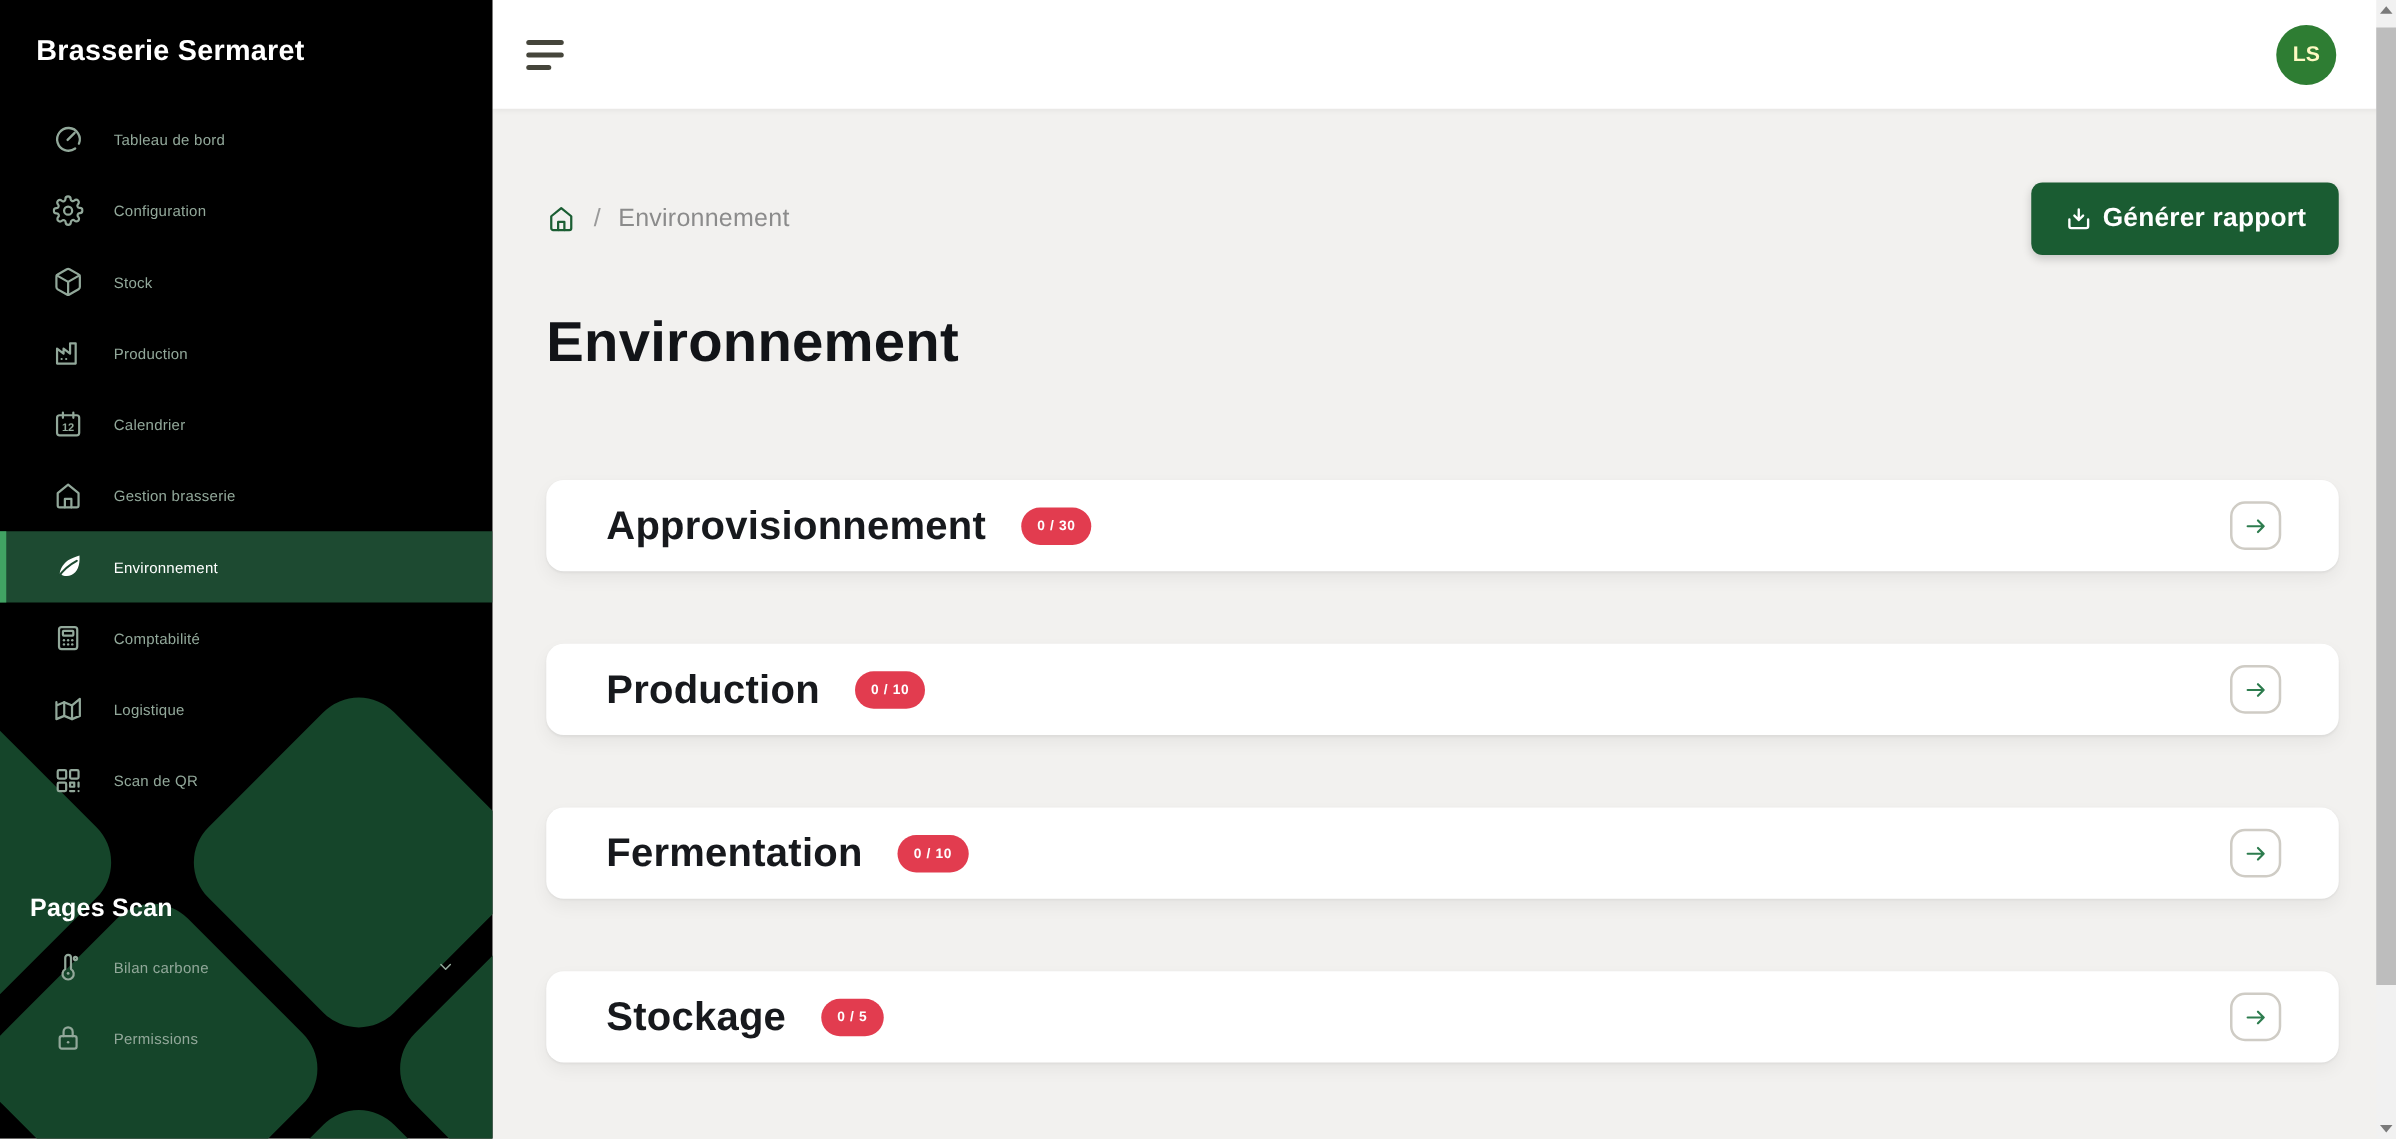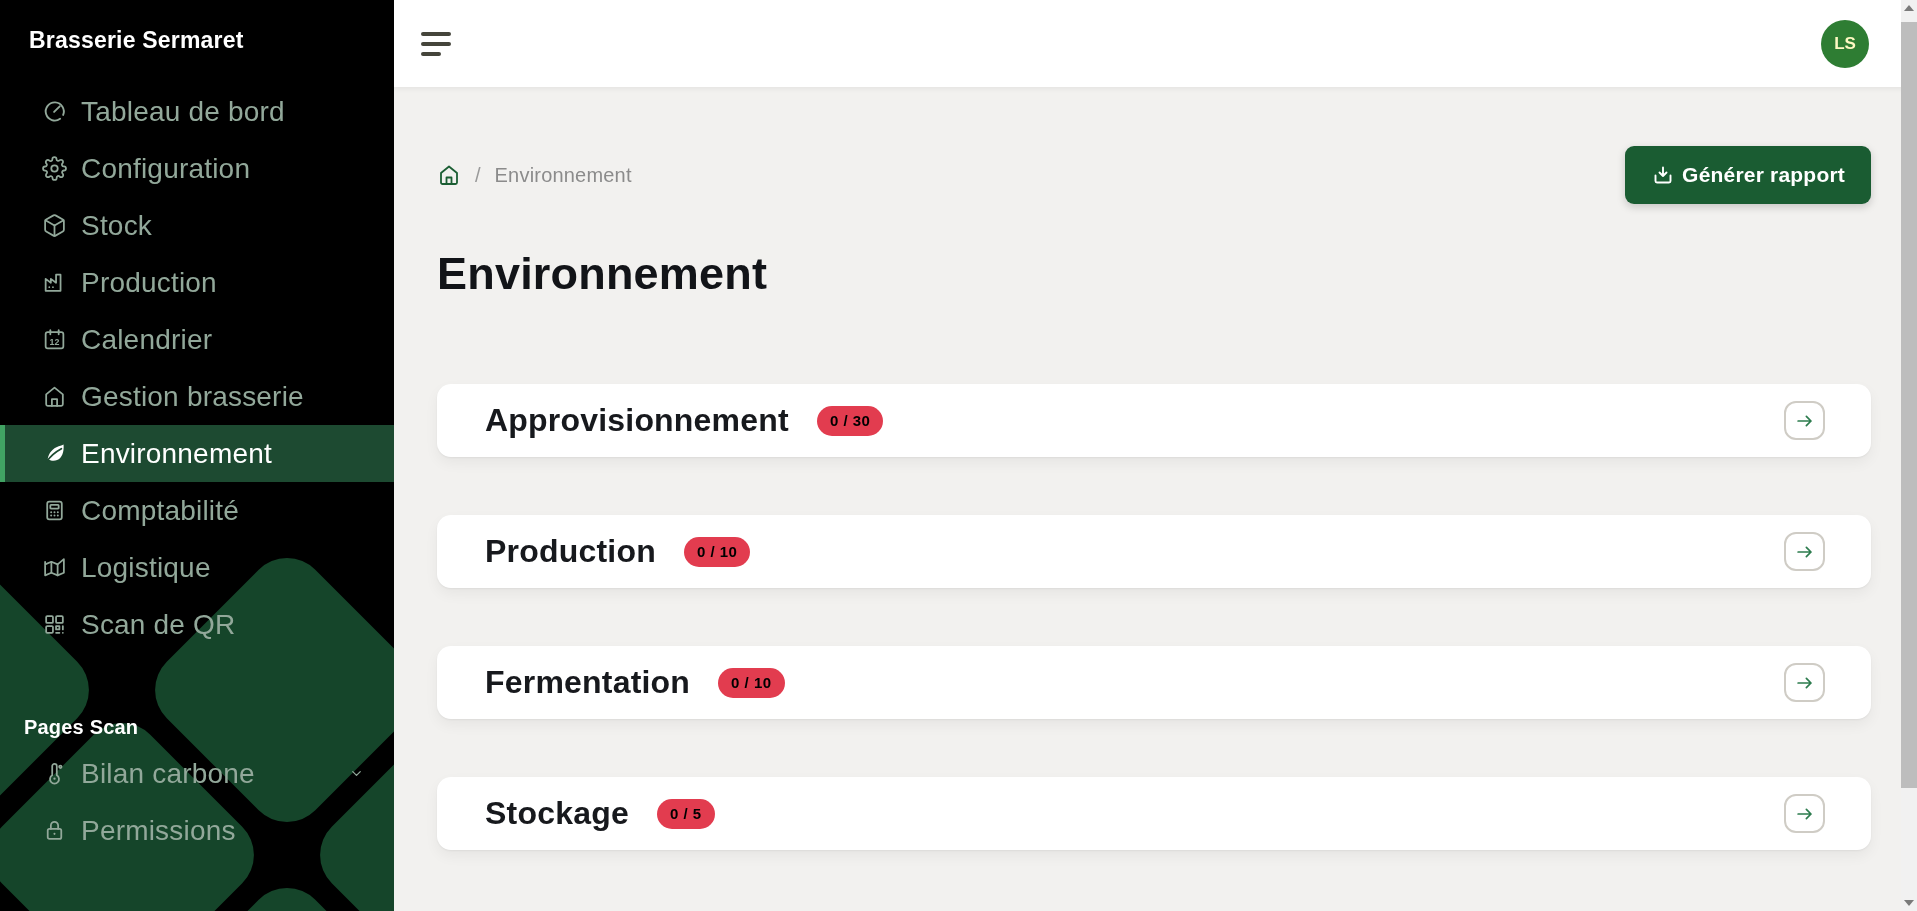--- a/index.html
+++ b/index.html
@@ -27,21 +27,21 @@
     padding:27px 0 0 29px;
   }
   .nav { list-style:none; margin-top:29px; }
   .nav-item {
     display:flex; align-items:center; height:57px;
     padding-left:36px; border-left:5px solid transparent;
     color:#92a89a; cursor:pointer;
   }
   .nav-item .ic { width:26px; height:26px; flex:0 0 26px; display:flex; align-items:center; justify-content:flex-end; }
   .nav-item .ic svg { width:25px; height:25px; }
-  .nav-item .lbl { margin-left:14px; font-size:28px; font-weight:500; letter-spacing:.2px; }
+  .nav-item .lbl { margin-left:24px; font-size:12px; font-weight:500; letter-spacing:.2px; }
   .nav-item.active {
     background:#1d4a31; border-left-color:#41a363; color:#ffffff;
   }
   .section-title {
     color:#ffffff; font-size:20px; font-weight:700;
     margin:63px 0 6px 24px; letter-spacing:.2px;
   }
   .nav-item .chev { margin-left:auto; margin-right:30px; display:flex; }
   .nav-item .chev svg { width:15px; height:15px; }
 
@@ -86,22 +86,22 @@
 
   .cards { margin-top:84px; }
   .card {
     background:#ffffff; border-radius:14px; height:73px;
     display:flex; align-items:center; padding:0 46px 0 48px;
     margin-bottom:58px;
     box-shadow:0 1px 2px rgba(0,0,0,.05), 0 6px 14px rgba(0,0,0,.05);
   }
   .card .name { font-size:32px; font-weight:600; color:#17191d; letter-spacing:.2px; }
   .badge {
-    margin-left:28px; background:#e23c4f; color:#000000;
-    font-size:15px; font-weight:700; letter-spacing:.5px;
+    margin-left:28px; background:#e23c4f; color:#ffffff;
+    font-size:11px; font-weight:700; letter-spacing:.5px;
     height:30px; display:flex; align-items:center;
     padding:0 13px; border-radius:15px; white-space:nowrap;
   }
   .go-btn {
     margin-left:auto; width:41px; height:39px; border-radius:12px;
     background:#ffffff; border:2px solid #cfccc5; cursor:pointer;
     display:flex; align-items:center; justify-content:center;
   }
   .go-btn svg { width:22px; height:22px; }
 

